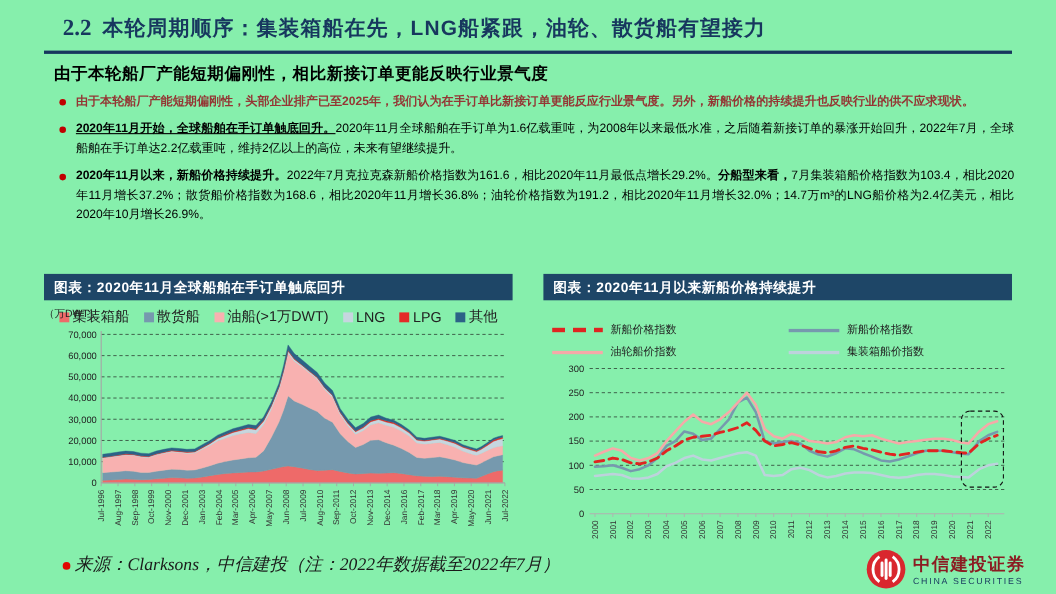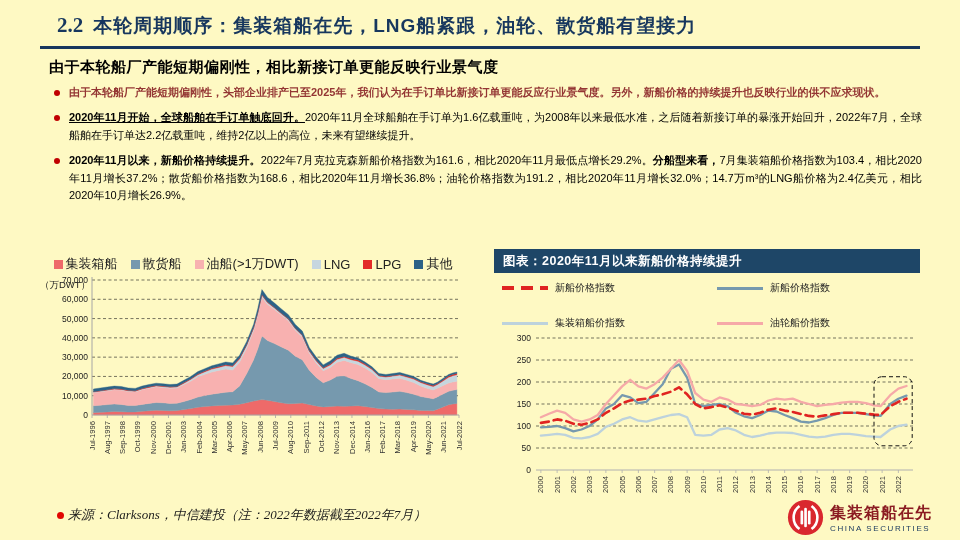--- a/index.html
+++ b/index.html
@@ -1,46 +1,46 @@
 <!DOCTYPE html>
 <html><head>
 <meta charset="utf-8">
 <style>
   html,body{margin:0;padding:0;background:#fff;}
   body{width:960px;height:540px;font-family:"Liberation Sans",sans-serif;position:relative;overflow:hidden;}
-  .slide{position:absolute;inset:0;background:#fef9c3;}
+  .slide{position:absolute;inset:0;background:#86efac;}
 
   
   .title-row{padding:13px 30px 0 57px;color:#17375E;white-space:nowrap;}
   .title-num{font-family:"Liberation Serif",serif;font-size:21px;font-weight:bold;margin-right:10px;}
   .title-text{font-size:19px;font-weight:bold;letter-spacing:1px;}
   .title-rule{margin:7px 40px 0 40px;border-bottom:3px solid #17375E;}
 
   
   .subtitle{margin:9px 40px 0 49px;font-size:15px;font-weight:bold;color:#000;letter-spacing:.5px;}
   .bullets{list-style:none;margin:7px 38px 0 52px;padding:0;}
   .bullets li{position:relative;padding-left:17px;margin-bottom:8px;font-size:11px;line-height:1.58;color:#000;text-align:justify;}
   .bullet-dot{position:absolute;left:2px;top:6px;width:6px;height:6px;border-radius:50%;background:#C00000;}
 
   
   .charts-row{position:absolute;left:40px;top:249px;width:880px;display:flex;gap:28px;}
   .panel{width:426px;position:relative;}
   .panel-header{background:#1E4667;color:#fff;font-weight:bold;font-size:12.5px;padding:4px 9px 3px 9px;letter-spacing:.5px;}
   .legend-row{display:flex;justify-content:center;gap:13px;margin-top:6px;font-size:13px;color:#222;flex-wrap:nowrap;}
   .legend-row .item{display:flex;align-items:center;gap:3px;white-space:nowrap;}
   .legend-row .sq{width:9px;height:9px;display:inline-block;}
-  .legend-grid{display:grid;grid-template-columns:215px 195px;justify-content:center;row-gap:21px;margin-top:8px;font-size:10px;color:#222;}
+  .legend-grid{display:grid;grid-template-columns:215px 195px;justify-content:center;row-gap:6px;margin-top:20px;font-size:10px;color:#222;}
   .legend-grid .item{display:flex;align-items:center;gap:7px;white-space:nowrap;}
   .legend-grid .line-sample{width:46px;height:3px;display:inline-block;}
   .ylab{position:absolute;left:0;top:30px;font-size:9.5px;color:#222;}
   svg{display:block;}
 
   
   .footer-row{position:absolute;left:57px;right:28px;bottom:4px;display:flex;justify-content:space-between;align-items:flex-end;}
-  .source{font-family:"Liberation Serif",serif;font-style:italic;font-size:13px;color:#1a1a1a;padding-bottom:12px;}
+  .source{font-family:"Liberation Serif",serif;font-style:italic;font-size:16px;color:#1a1a1a;padding-bottom:12px;}
   .source .dot{display:inline-block;width:7px;height:7px;border-radius:50%;background:#E10600;margin-right:4px;}
   .logo{display:flex;align-items:center;gap:6px;}
   .logo-text .cn{font-size:16px;font-weight:bold;color:#8B1C22;letter-spacing:1px;}
   .logo-text .en{font-size:8px;font-weight:normal;color:#17375E;letter-spacing:1.6px;}
 </style>
 </head>
 <body>
 
 <div class="slide">
 
@@ -52,20 +52,21 @@
   <div class="subtitle">由于本轮船厂产能短期偏刚性，相比新接订单更能反映行业景气度</div>
 
   <ul class="bullets">
       <li><span class="bullet-dot"></span><span style="color: rgb(148, 54, 52); font-weight: bold;">由于本轮船厂产能短期偏刚性，头部企业排产已至2025年，我们认为在手订单比新接订单更能反应行业景气度。另外，新船价格的持续提升也反映行业的供不应求现状。</span></li>
       <li><span class="bullet-dot"></span><span style="color: rgb(0, 0, 0); font-weight: bold; text-decoration: underline;">2020年11月开始，全球船舶在手订单触底回升。</span><span style="color: rgb(0, 0, 0);">2020年11月全球船舶在手订单为1.6亿载重吨，为2008年以来最低水准，之后随着新接订单的暴涨开始回升，2022年7月，全球船舶在手订单达2.2亿载重吨，维持2亿以上的高位，未来有望继续提升。</span></li>
       <li><span class="bullet-dot"></span><span style="color: rgb(0, 0, 0); font-weight: bold;">2020年11月以来，新船价格持续提升。</span><span style="color: rgb(0, 0, 0);">2022年7月克拉克森新船价格指数为161.6，相比2020年11月最低点增长29.2%。</span><span style="color: rgb(0, 0, 0); font-weight: bold;">分船型来看，</span><span style="color: rgb(0, 0, 0);">7月集装箱船价格指数为103.4，相比2020年11月增长37.2%；散货船价格指数为168.6，相比2020年11月增长36.8%；油轮价格指数为191.2，相比2020年11月增长32.0%；14.7万m³的LNG船价格为2.4亿美元，相比2020年10月增长26.9%。</span></li>
     </ul>
 
   <div class="charts-row">
     <section class="panel">
+      <div class="panel-header">图表：2020年11月全球船舶在手订单触底回升</div>
       <div class="legend-row" id="legend-left">
           <span class="item">
             <span class="sq" style="background: rgb(238, 106, 105);"></span>
             <span>集装箱船</span>
           </span>
           <span class="item">
             <span class="sq" style="background: rgb(118, 153, 174);"></span>
             <span>散货船</span>
           </span>
           <span class="item">
@@ -173,26 +174,26 @@
       <div class="legend-grid" id="legend-right">
           <span class="item">
             <span class="line-sample" style="background: repeating-linear-gradient(90deg, rgb(224, 36, 33) 0px, rgb(224, 36, 33) 12px, transparent 12px, transparent 19px); height: 4px;"></span>
             <span>新船价格指数</span>
           </span>
           <span class="item">
             <span class="line-sample" style="background: rgb(118, 153, 174);"></span>
             <span>新船价格指数</span>
           </span>
           <span class="item">
+            <span class="line-sample" style="background: rgb(246, 169, 168);"></span>
+            <span>油轮船价指数</span>
+          </span>
+          <span class="item">
             <span class="line-sample" style="background: rgb(189, 210, 220);"></span>
             <span>集装箱船价指数</span>
-          </span>
-          <span class="item">
-            <span class="line-sample" style="background: rgb(246, 169, 168);"></span>
-            <span>油轮船价指数</span>
           </span>
         </div>
       <svg id="chart-right" width="426" height="200" viewBox="0 0 426 200">
           <g>
             <line x1="42" x2="419" y1="118" y2="118" stroke="#1a1a1a" stroke-width="0.6" stroke-dasharray="3,2.5"></line>
             <line x1="42" x2="419" y1="96" y2="96" stroke="#1a1a1a" stroke-width="0.6" stroke-dasharray="3,2.5"></line>
             <line x1="42" x2="419" y1="74" y2="74" stroke="#1a1a1a" stroke-width="0.6" stroke-dasharray="3,2.5"></line>
             <line x1="42" x2="419" y1="52" y2="52" stroke="#1a1a1a" stroke-width="0.6" stroke-dasharray="3,2.5"></line>
             <line x1="42" x2="419" y1="30" y2="30" stroke="#1a1a1a" stroke-width="0.6" stroke-dasharray="3,2.5"></line>
             <line x1="42" x2="419" y1="8" y2="8" stroke="#1a1a1a" stroke-width="0.6" stroke-dasharray="3,2.5"></line>
@@ -269,19 +270,19 @@
     <div class="logo">
       <svg width="37" height="37" viewBox="0 0 40 40">
         <circle cx="20" cy="20" r="19" fill="#D9272E"></circle>
         <path d="M13.5 7.5 a15.5 15.5 0 0 0 0 25" stroke="#fff" stroke-width="2.8" fill="none"></path>
         <path d="M26.5 7.5 a15.5 15.5 0 0 1 0 25" stroke="#fff" stroke-width="2.8" fill="none"></path>
         <rect x="14.6" y="12.5" width="2.9" height="15" rx="1.4" fill="#fff"></rect>
         <rect x="18.6" y="9.5" width="2.9" height="21" rx="1.4" fill="#fff"></rect>
         <rect x="22.6" y="12.5" width="2.9" height="15" rx="1.4" fill="#fff"></rect>
       </svg>
       <div class="logo-text">
-        <div class="cn">集装箱船在先</div>
+        <div class="cn">中信建投证券</div>
         <div class="en">CHINA SECURITIES</div>
       </div>
     </div>
   </div>
 
 </div>
 
 </body></html>

